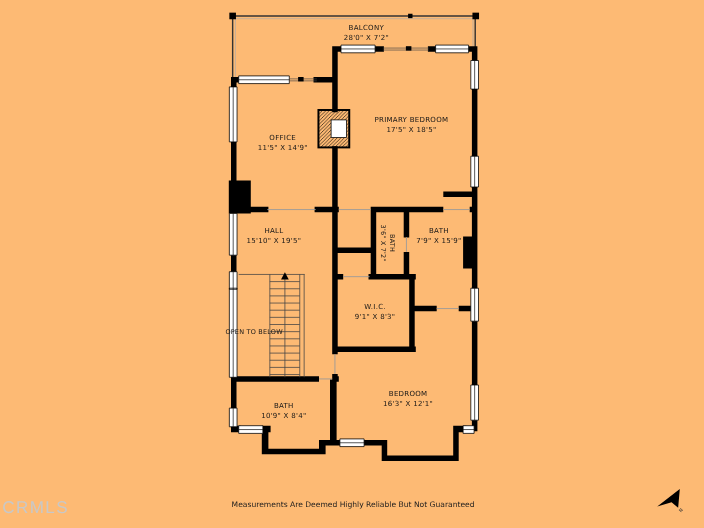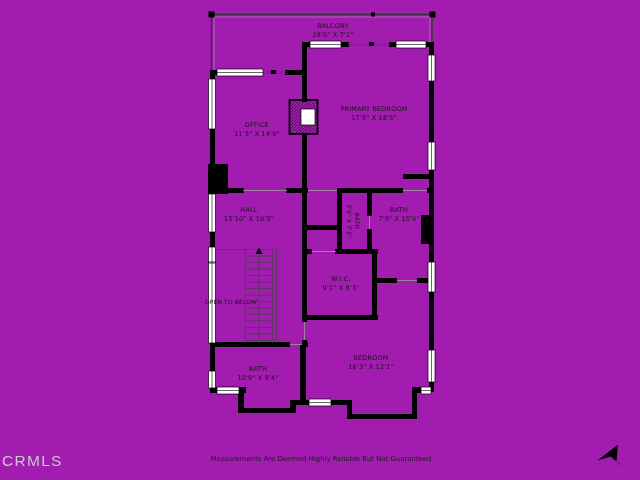--- a/index.html
+++ b/index.html
@@ -1,16 +1,16 @@
 <!DOCTYPE html>
 <html><head>
 <meta charset="utf-8">
 <style>
   html,body{margin:0;padding:0;background:#ffffff;}
-  .page{position:relative;width:640px;height:480px;background:#a21caf;overflow:hidden;
+  .page{position:relative;width:640px;height:480px;background:#fdba74;overflow:hidden;
         font-family:"DejaVu Sans",sans-serif;}
   svg{display:block;}
   .lbl{font-family:"DejaVu Sans",sans-serif;font-size:6.4px;fill:#161616;
        letter-spacing:.25px;text-anchor:middle;}
   .lbl-sm{font-family:"DejaVu Sans",sans-serif;font-size:5.9px;fill:#161616;
        letter-spacing:.2px;text-anchor:middle;}
   .disc{font-family:"DejaVu Sans",sans-serif;font-size:6.9px;fill:#1d1d1d;text-anchor:middle;}
   .wm{font-family:"Liberation Sans",sans-serif;font-size:15.5px;fill:#c8c8c8;letter-spacing:1.3px;}
   .north-n{font-family:"DejaVu Sans",sans-serif;font-size:4.2px;fill:#333;}
 </style>

